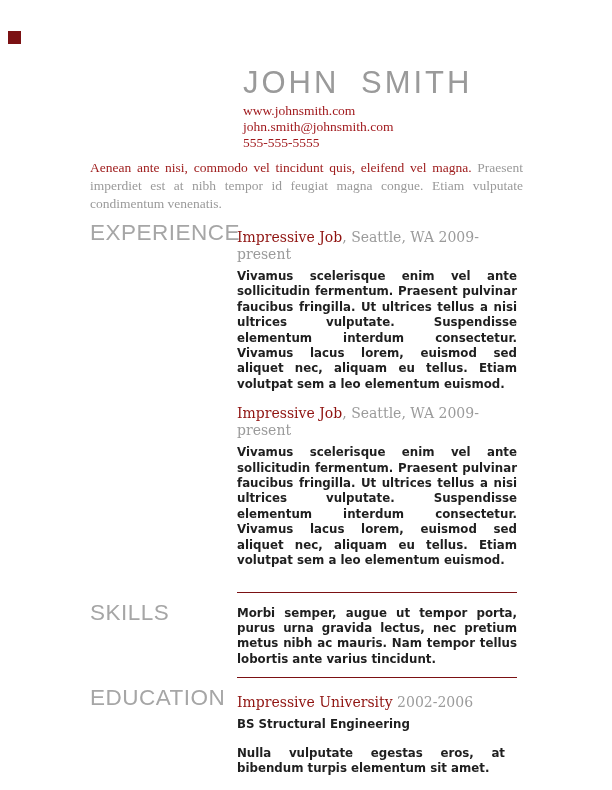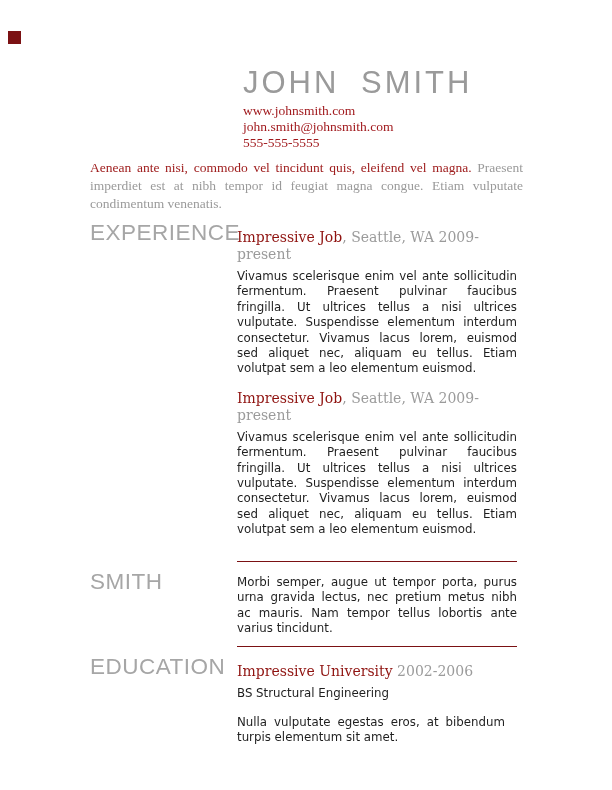--- a/index.html
+++ b/index.html
@@ -79,20 +79,21 @@
   }
   .entry-title { color: #8f1310; }
   .entry-meta { color: #9b9b9b; }
   .body-text {
     font-family: "DejaVu Sans", sans-serif;
     font-size: 11.8px;
     line-height: 15.4px;
     color: #1f1f1f;
     text-align: justify;
     margin: 0;
+    font-weight: bold;
   }
   .body-text.no-justify { text-align: left; }
   .divider-row .rule {
     border: none;
     border-top: 1.5px solid #7b1113;
     margin: 10px 0 13px 0;
   }
   .edu-degree { margin: 2px 12px 0 0; }
 </style>
 </head>
@@ -133,21 +134,21 @@
 
     <div class="row divider-row">
       <div class="col-left"></div>
       <div class="col-right">
         <hr class="rule">
       </div>
     </div>
 
     <div class="row">
       <div class="col-left">
-        <h2 class="section-heading">SMITH</h2>
+        <h2 class="section-heading">SKILLS</h2>
       </div>
       <div class="col-right">
         <p class="body-text">Morbi semper, augue ut tempor porta, purus urna gravida lectus, nec pretium metus nibh ac mauris. Nam tempor tellus lobortis ante varius tincidunt.</p>
       </div>
     </div>
 
     <div class="row divider-row">
       <div class="col-left"></div>
       <div class="col-right">
         <hr class="rule">

